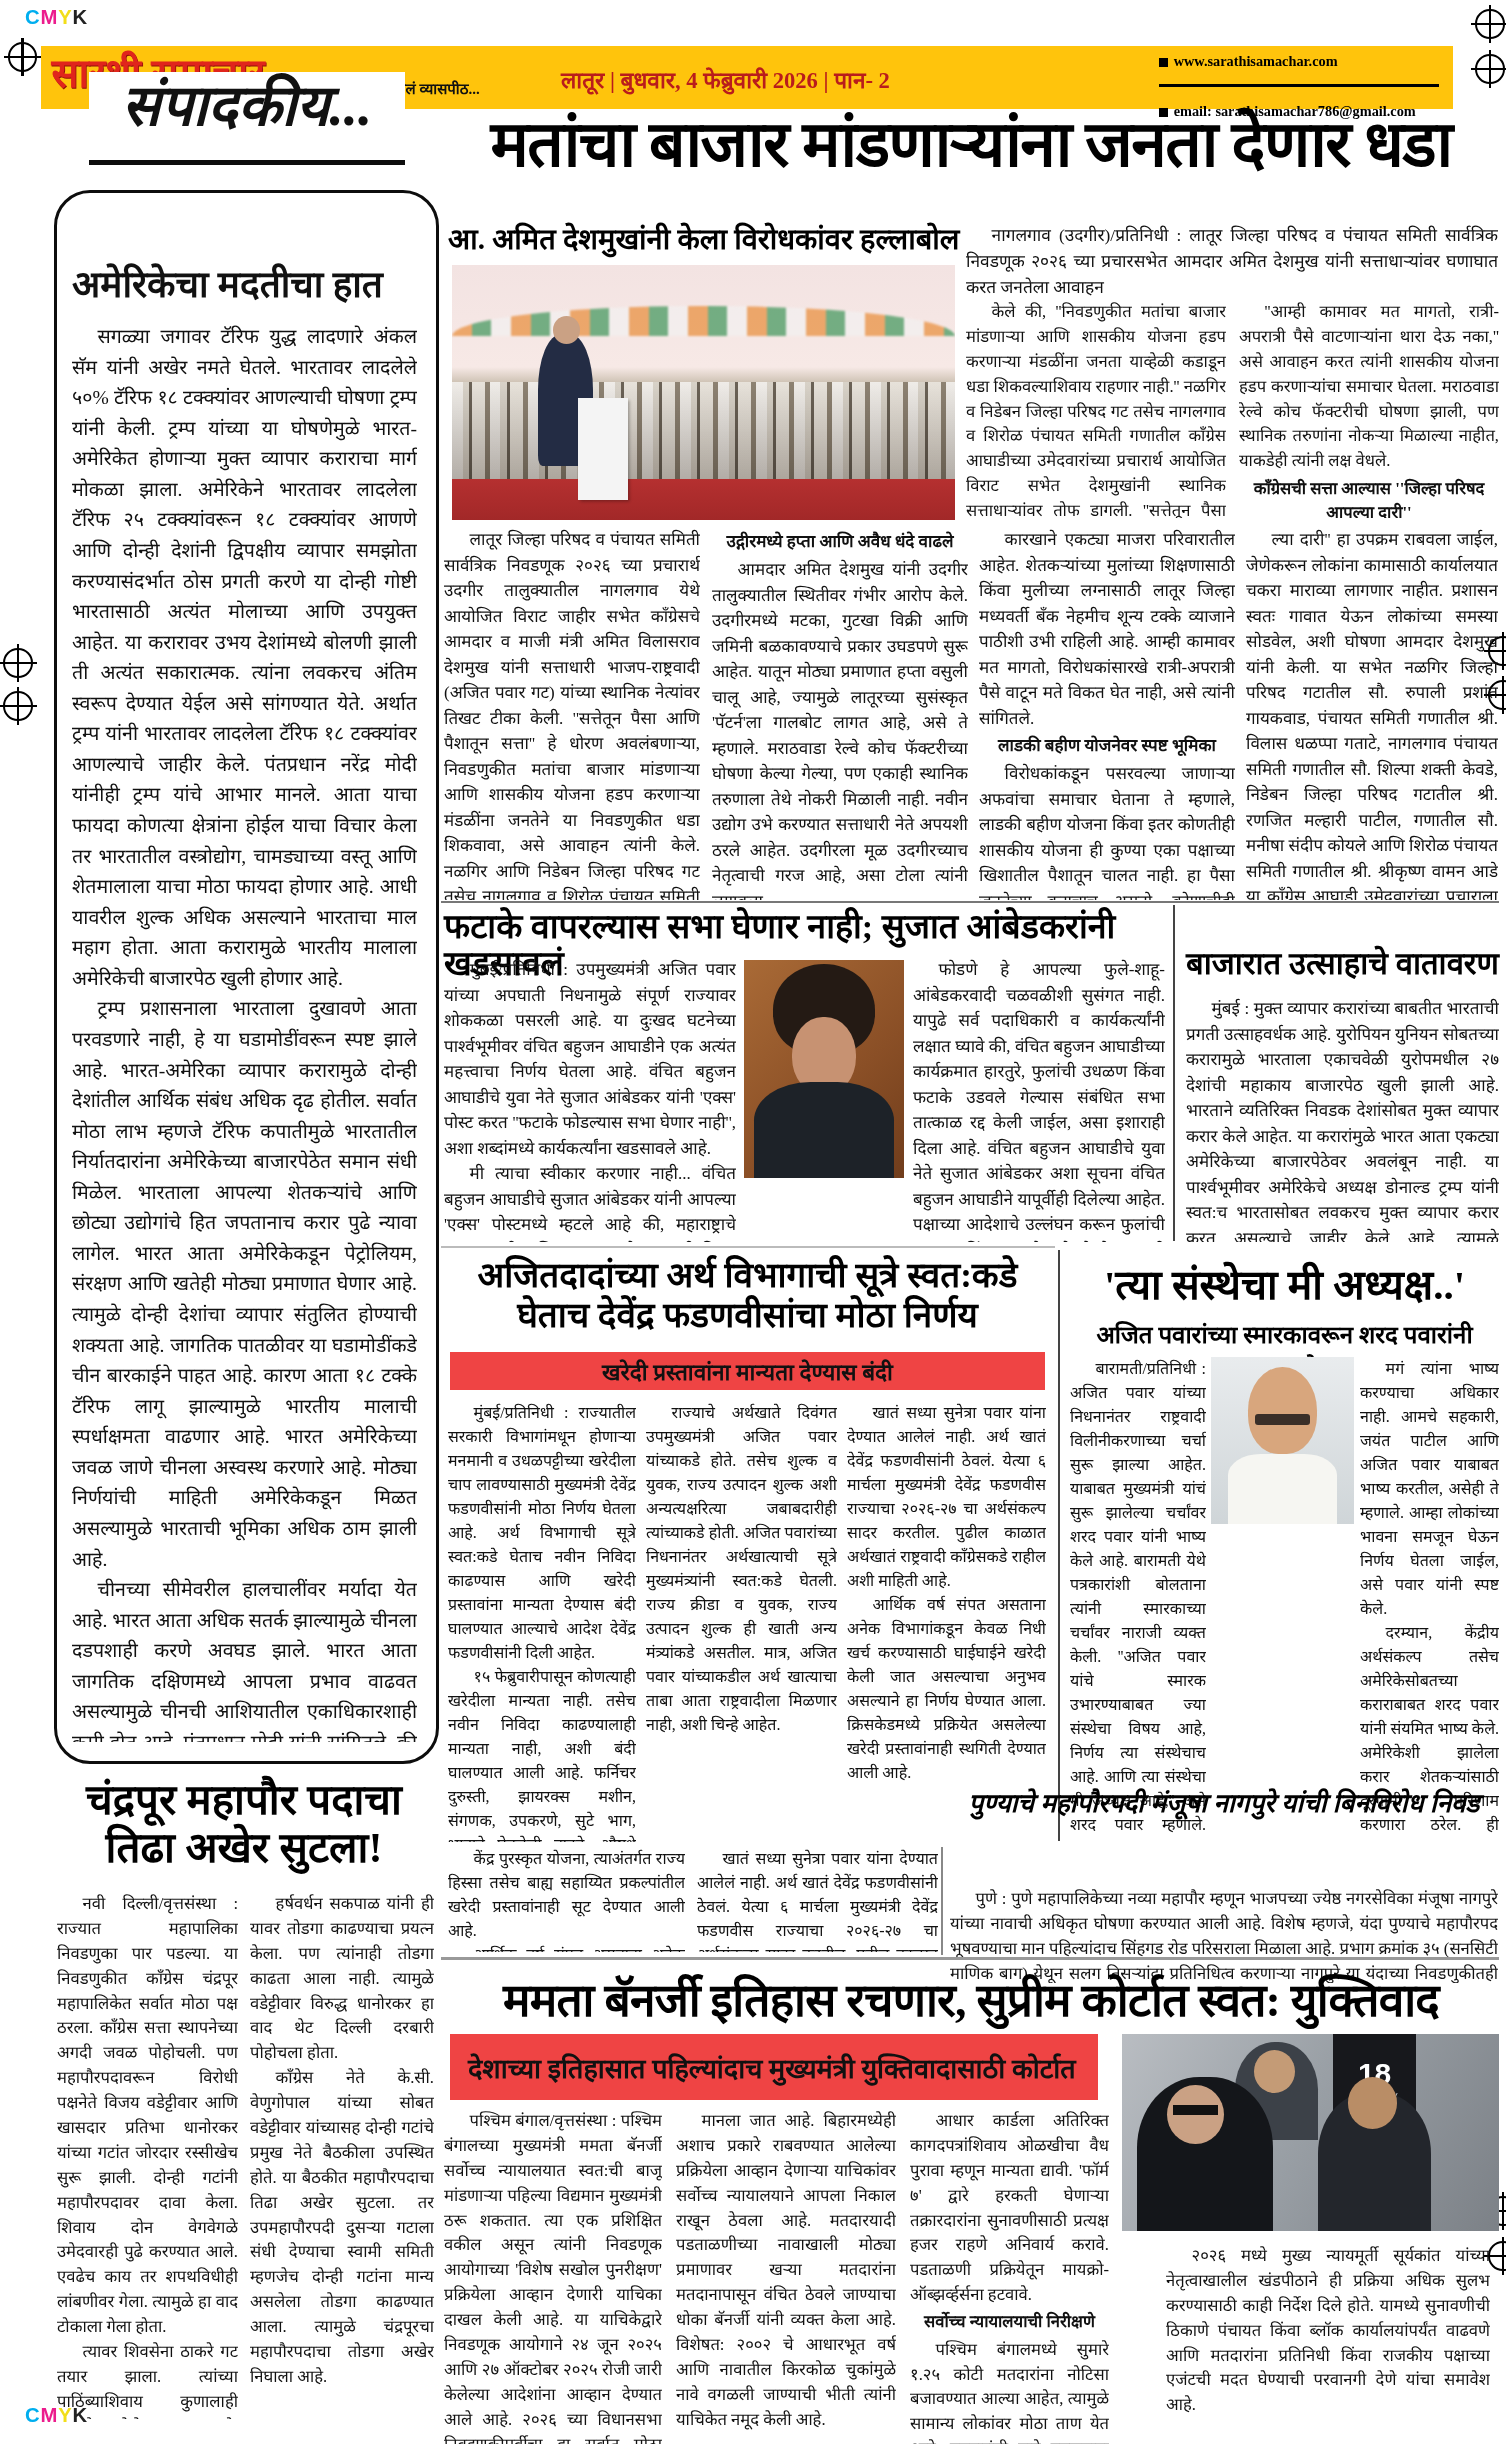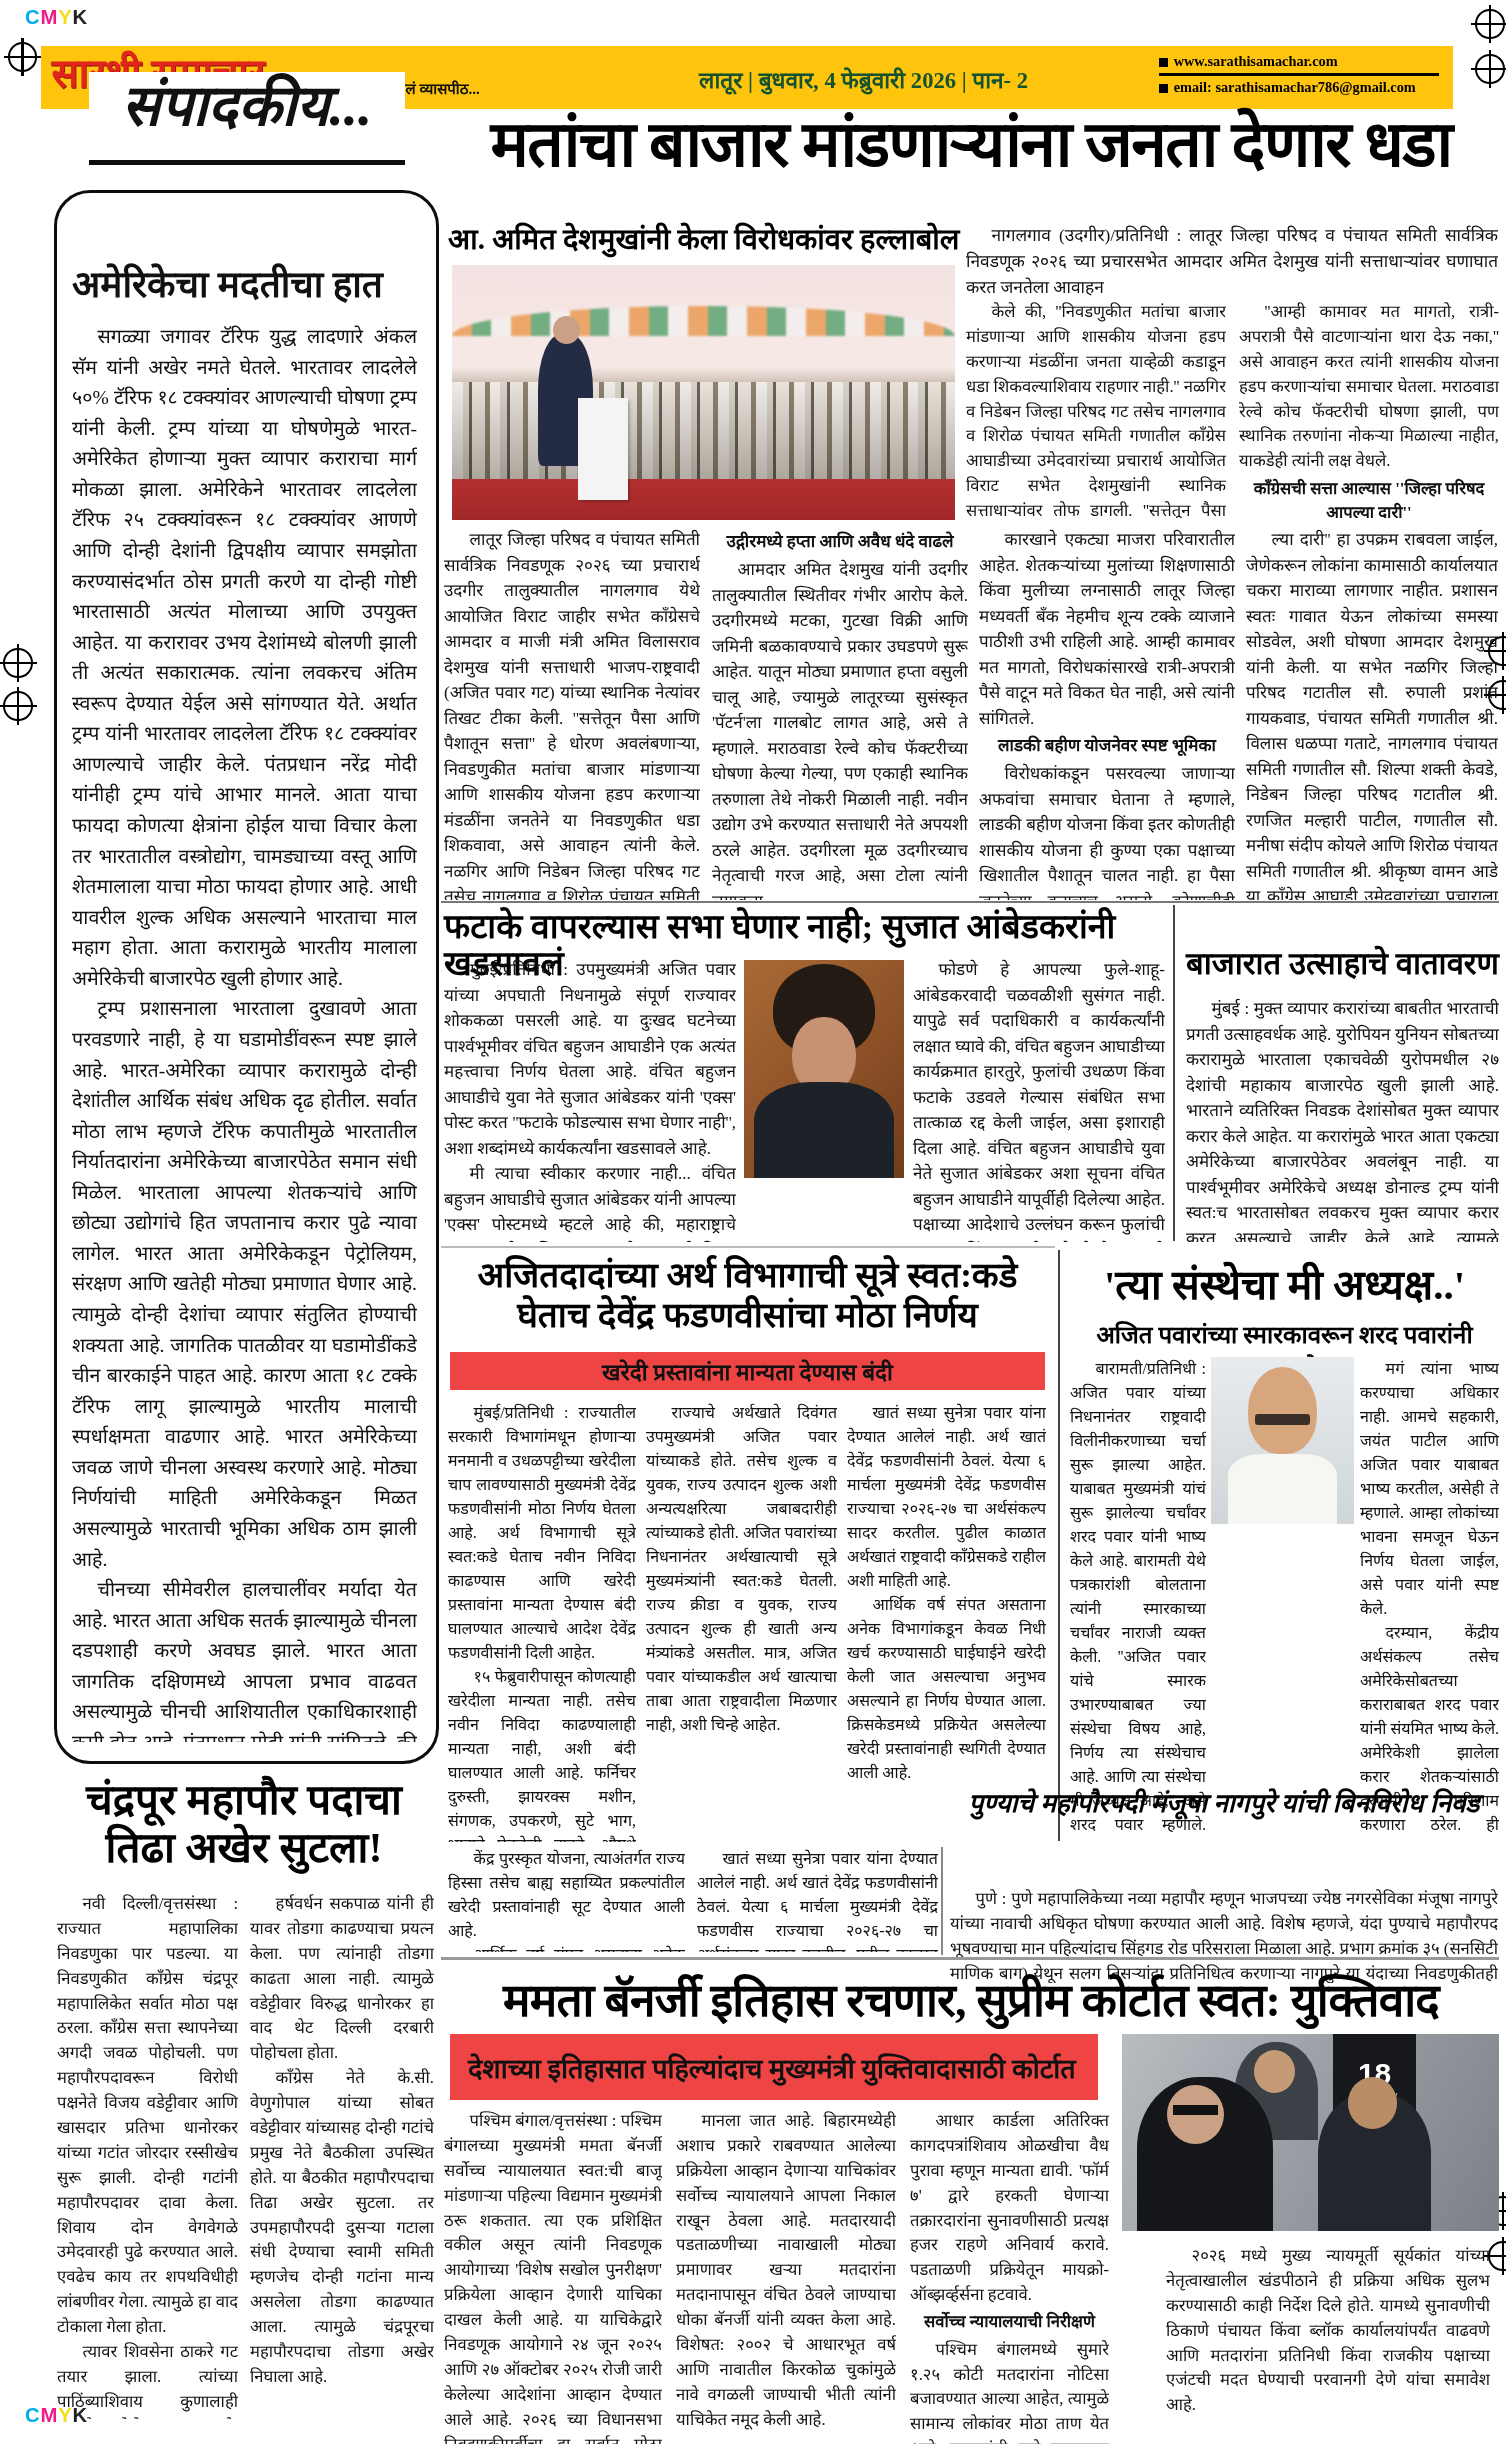--- a/index.html
+++ b/index.html
@@ -11,23 +11,23 @@
   .regmark:before,.regmark:after{content:"";position:absolute;background:#000;}
   .regmark:before{left:50%;top:-6px;width:2.3px;height:38px;margin-left:-1.1px;}
   .regmark:after{top:50%;left:-6px;height:2.3px;width:38px;margin-top:-1.1px;}
   .cmyk{position:absolute;font-family:"Liberation Sans",sans-serif;font-weight:bold;font-size:20.3px;letter-spacing:0.8px;}
   .cmyk span:nth-child(1){color:#00AEEF}.cmyk span:nth-child(2){color:#EC1C8D}
   .cmyk span:nth-child(3){color:#F2DE1A}.cmyk span:nth-child(4){color:#222}
   
   #masthead{left:41px;top:46px;width:1412px;height:63px;background:#FFC40C;}
   #mast-title{left:10.5px;top:7.5px;font-size:40px;font-weight:bold;color:#E0251C;line-height:1;text-shadow:0.8px 0.8px 0 #8c0f08;}
   #mast-tagline{left:260px;top:32px;font-size:15px;font-weight:bold;color:#111;}
-  #mast-dateline{left:520px;top:18px;width:467px;text-align:right;font-size:22.6px;font-weight:bold;color:#14532d;}
+  #mast-dateline{left:520px;top:18px;width:467px;text-align:left;font-size:22.6px;font-weight:bold;color:#b91c1c;}
   #mast-right{right:13.6px;top:6.8px;width:280px;font-size:14.3px;font-weight:bold;color:#000;}
-  #mast-right .w{border-bottom:3px solid #000;padding-bottom:3px;margin-bottom:3px;}
+  #mast-right .w{border-bottom:3px solid #000;padding-bottom:14px;margin-bottom:16px;}
   .sq{display:inline-block;width:8.3px;height:8.3px;background:#000;margin-right:6px;vertical-align:middle;}
   
   #edit-box{left:54px;top:190px;width:379px;height:1568px;border:3px solid #0d0d0d;border-radius:36px;}
   #edit-label{left:89px;top:72px;width:316px;text-align:center;font-size:57px;font-weight:bold;font-style:italic;
               background:#fff;z-index:3;border-bottom:5.3px solid #0d0d0d;padding-bottom:20px;line-height:1.2;}
   #edit-title{left:72px;top:265px;width:345px;font-size:37px;font-weight:bold;line-height:1.1;}
   
   .ncol{position:absolute;text-align:justify;overflow:hidden;line-height:1.5;}
   .ncol .st{margin:0;text-indent:25.6px;}
   .ncol .sh{margin:2.3px 0;font-weight:bold;text-align:center;text-indent:0;}

